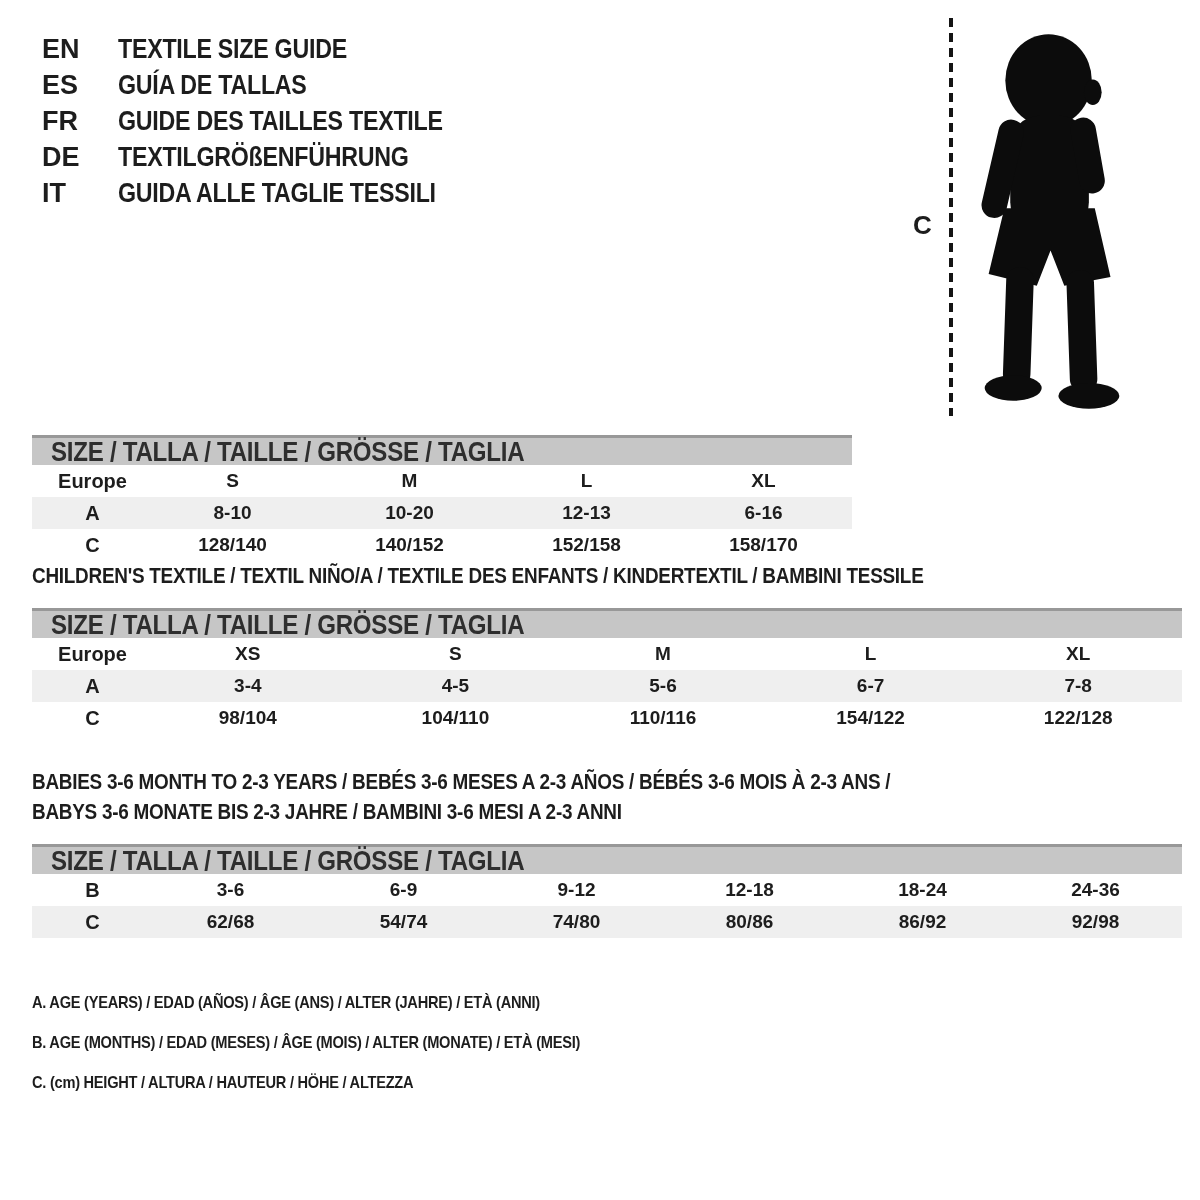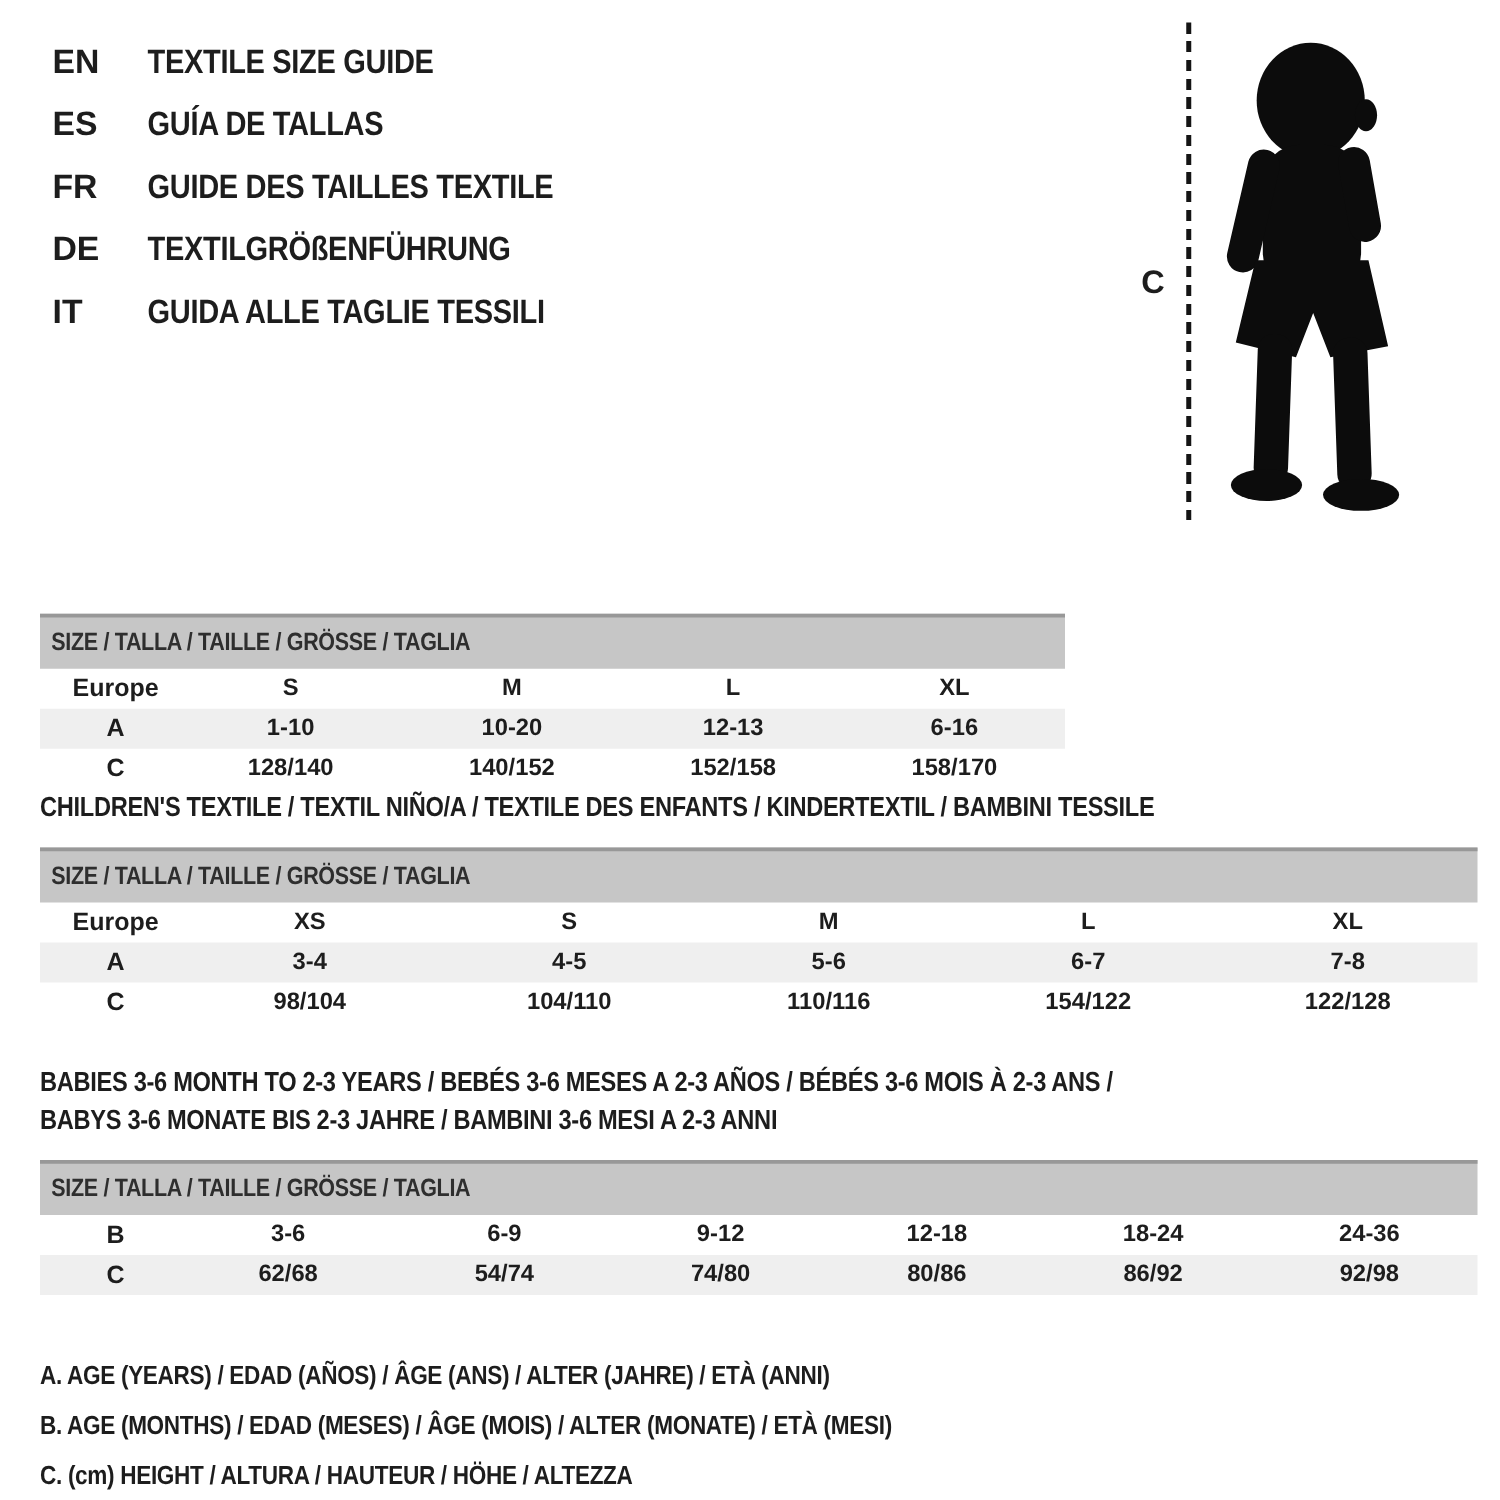--- a/index.html
+++ b/index.html
@@ -29,21 +29,21 @@
     transform-origin: 0 50%;
     white-space: nowrap;
     letter-spacing: -0.3px;
   }
 
   
   .langs {
     margin-left: 10px;
     display: grid;
     grid-template-columns: 76px auto;
-    row-gap: 23px;
+    row-gap: 9px;
     font-size: 27px;
     font-weight: 700;
     line-height: 27px;
   }
 
   
   .figure { position: absolute; left: 903px; top: 12px; width: 262px; height: 412px; }
   .measure-label {
     position: absolute; left: 10px; top: 198px;
     font-size: 26px; font-weight: 700;
@@ -66,37 +66,37 @@
   .section-children { }
   .section-babies   { margin-top: 33px; }
 
   
   .stable { }
   .w820  { width: 820px; }
   .w1150 { width: 1150px; }
   .thead {
     background: var(--thead-bg);
     border-top: 3px solid var(--thead-edge);
-    height: 44px;
+    height: 30px;
     display: flex; align-items: center;
-    padding-left: 9px;
-    font-size: 20px; font-weight: 700; color: #2e2e2e;
+    padding-left: 19px;
+    font-size: 28px; font-weight: 700; color: #2e2e2e;
   }
   .trow {
     display: grid;
     height: 32px;
     align-items: center;
     font-size: 19px; font-weight: 700;
   }
   .trow.shaded { background: var(--row-shaded); }
   .tcell { text-align: center; }
   .tcell.rowlabel { text-align: center; padding-left: 9px; font-size: 20px; }
 
   
-  .footnotes { margin-top: 45px; font-size: 21px; font-weight: 700; line-height: 40px; }
+  .footnotes { margin-top: 45px; font-size: 17px; font-weight: 700; line-height: 40px; }
 </style>
 </head>
 <body>
 
 <div class="content">
 
   <div class="langs">
       <span class="lang-code">EN</span>
       <span class="condensed">TEXTILE SIZE GUIDE</span>
       <span class="lang-code">ES</span>
@@ -134,21 +134,21 @@
       <div class="rows">
           <div class="trow" style="grid-template-columns: 112px repeat(4, 1fr);">
             <div class="tcell rowlabel">Europe</div>
             <div class="tcell">S</div>
             <div class="tcell">M</div>
             <div class="tcell">L</div>
             <div class="tcell">XL</div>
           </div>
           <div class="trow shaded" style="grid-template-columns: 112px repeat(4, 1fr);">
             <div class="tcell rowlabel">A</div>
-            <div class="tcell">1-10</div>
+            <div class="tcell">8-10</div>
             <div class="tcell">10-20</div>
             <div class="tcell">12-13</div>
             <div class="tcell">6-16</div>
           </div>
           <div class="trow" style="grid-template-columns: 112px repeat(4, 1fr);">
             <div class="tcell rowlabel">C</div>
             <div class="tcell">128/140</div>
             <div class="tcell">140/152</div>
             <div class="tcell">152/158</div>
             <div class="tcell">158/170</div>

